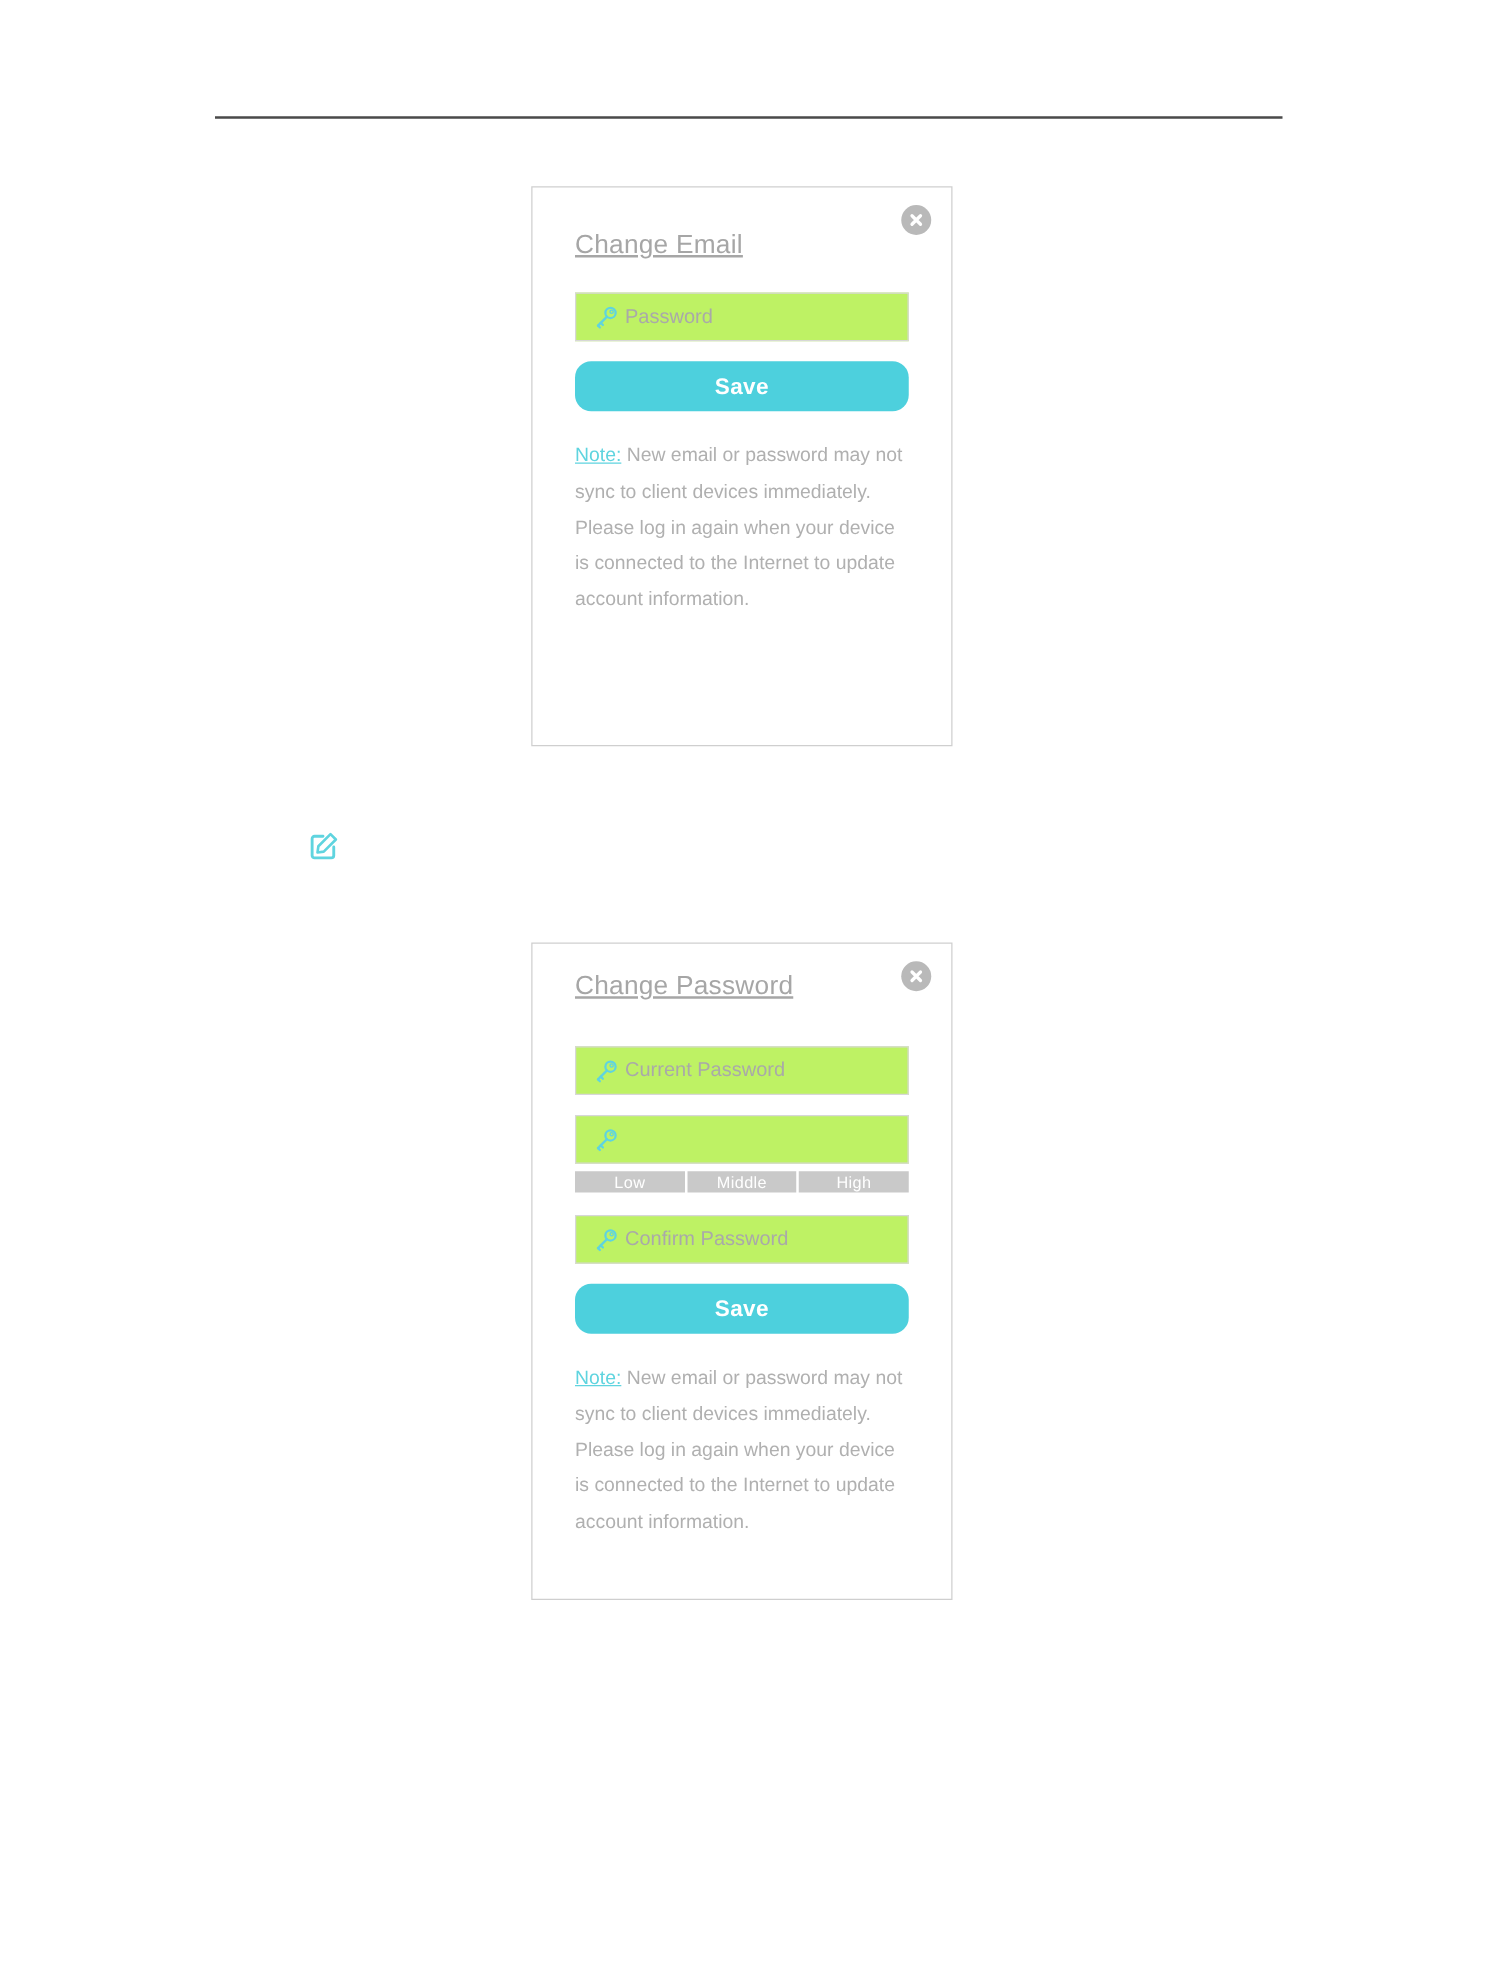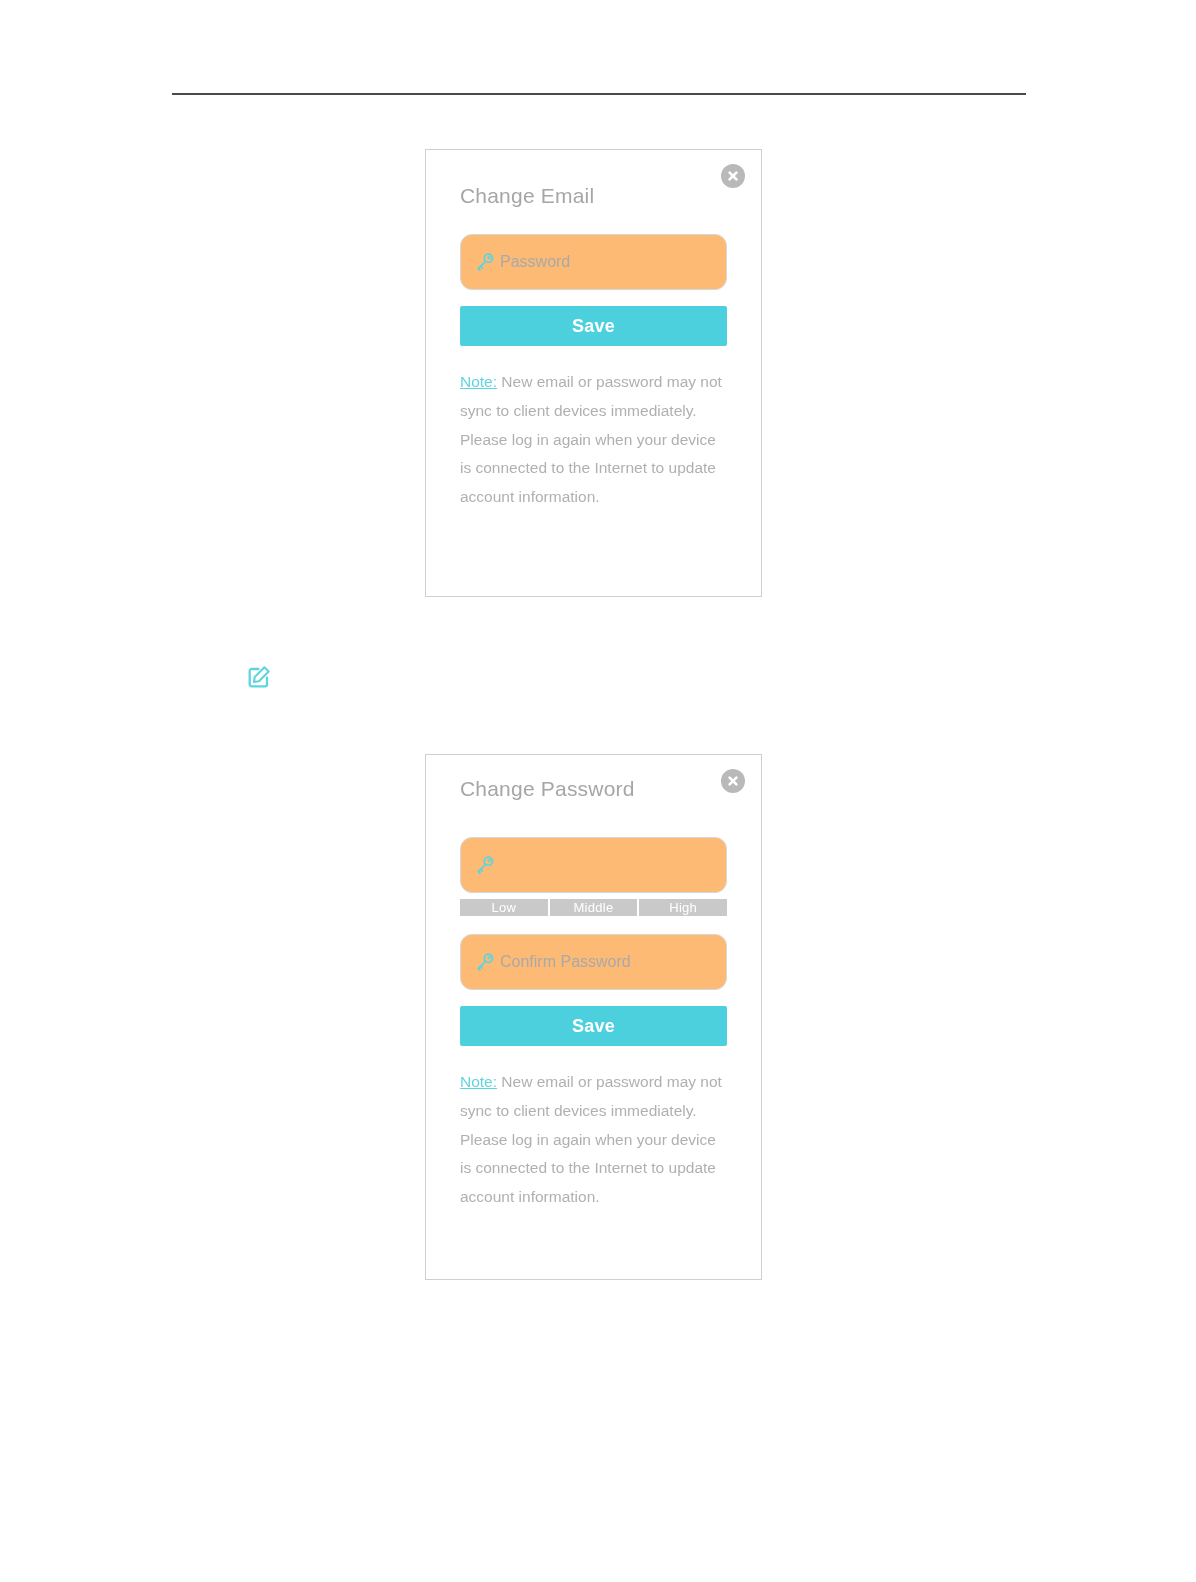--- a/index.html
+++ b/index.html
@@ -65,43 +65,44 @@
 
   
   .dialog-title {
     position: absolute;
     left: 34px;
     font-size: 21px;
     color: #a6a6a6;
     font-weight: 400;
     letter-spacing: 0.2px;
     white-space: nowrap;
+    text-decoration: underline;
   }
   .dialog--email .dialog-title { top: 34px; }
   .dialog--password .dialog-title { top: 22px; }
 
   
   .dialog-body {
     position: absolute;
     left: 34px;
     right: 34px;
   }
   .dialog--email .dialog-body { top: 84px; }
   .dialog--password .dialog-body { top: 82px; }
 
   
   .field {
     position: relative;
-    height: 56px;
+    height: 39px;
     border: 1px solid #d7d7d7;
-    border-radius: 12px;
+    border-radius: 0;
     box-sizing: border-box;
     display: flex;
     align-items: center;
-    background: #fdba74;
+    background: #bef264;
     margin-bottom: 16px;
     overflow: hidden;
   }
   .field .field-icon {
     flex: 0 0 auto;
     width: 30px;
     margin-left: 9px;
     display: flex;
     align-items: center;
     justify-content: center;
@@ -142,21 +143,21 @@
     letter-spacing: 0.3px;
   }
 
   
   .save-btn {
     display: block;
     width: 100%;
     height: 40px;
     background: #4dd0dd;
     border: none;
-    border-radius: 2px;
+    border-radius: 13px;
     color: #ffffff;
     font-family: "Liberation Sans", sans-serif;
     font-size: 18px;
     font-weight: bold;
     letter-spacing: 0.3px;
     cursor: pointer;
     margin-bottom: 22px;
   }
 
   
@@ -231,20 +232,34 @@
   <div class="close-btn">
     <svg width="14" height="14" viewBox="0 0 14 14" aria-hidden="true">
       <path d="M3.6 3.6 L10.4 10.4 M10.4 3.6 L3.6 10.4" stroke="#ffffff" stroke-width="2.6" stroke-linecap="round"></path>
     </svg>
   </div>
 
   <div class="dialog-title">Change Password</div>
 
   <div class="dialog-body">
 
+    <div class="field">
+      <span class="field-icon">
+        <svg width="20" height="20" viewBox="0 0 20 20" aria-hidden="true">
+          <g fill="none" stroke="#5fd4df" stroke-width="1.8" stroke-linecap="round" stroke-linejoin="round">
+            <circle cx="13.4" cy="6.3" r="4.1"></circle>
+            <path d="M10.6 9.3 L3.4 16.5"></path>
+            <path d="M5.6 14.3 L7.3 16.0"></path>
+            <path d="M3.4 16.5 L4.9 18.0"></path>
+          </g>
+          <circle cx="14.3" cy="5.4" r="1.3" fill="none" stroke="#5fd4df" stroke-width="1.1"></circle>
+        </svg>
+      </span>
+      <input class="field-input" type="text" value="" placeholder="Current Password" style="">
+    </div>
 
     <div class="field">
       <span class="field-icon">
         <svg width="20" height="20" viewBox="0 0 20 20" aria-hidden="true">
           <g fill="none" stroke="#5fd4df" stroke-width="1.8" stroke-linecap="round" stroke-linejoin="round">
             <circle cx="13.4" cy="6.3" r="4.1"></circle>
             <path d="M10.6 9.3 L3.4 16.5"></path>
             <path d="M5.6 14.3 L7.3 16.0"></path>
             <path d="M3.4 16.5 L4.9 18.0"></path>
           </g>

